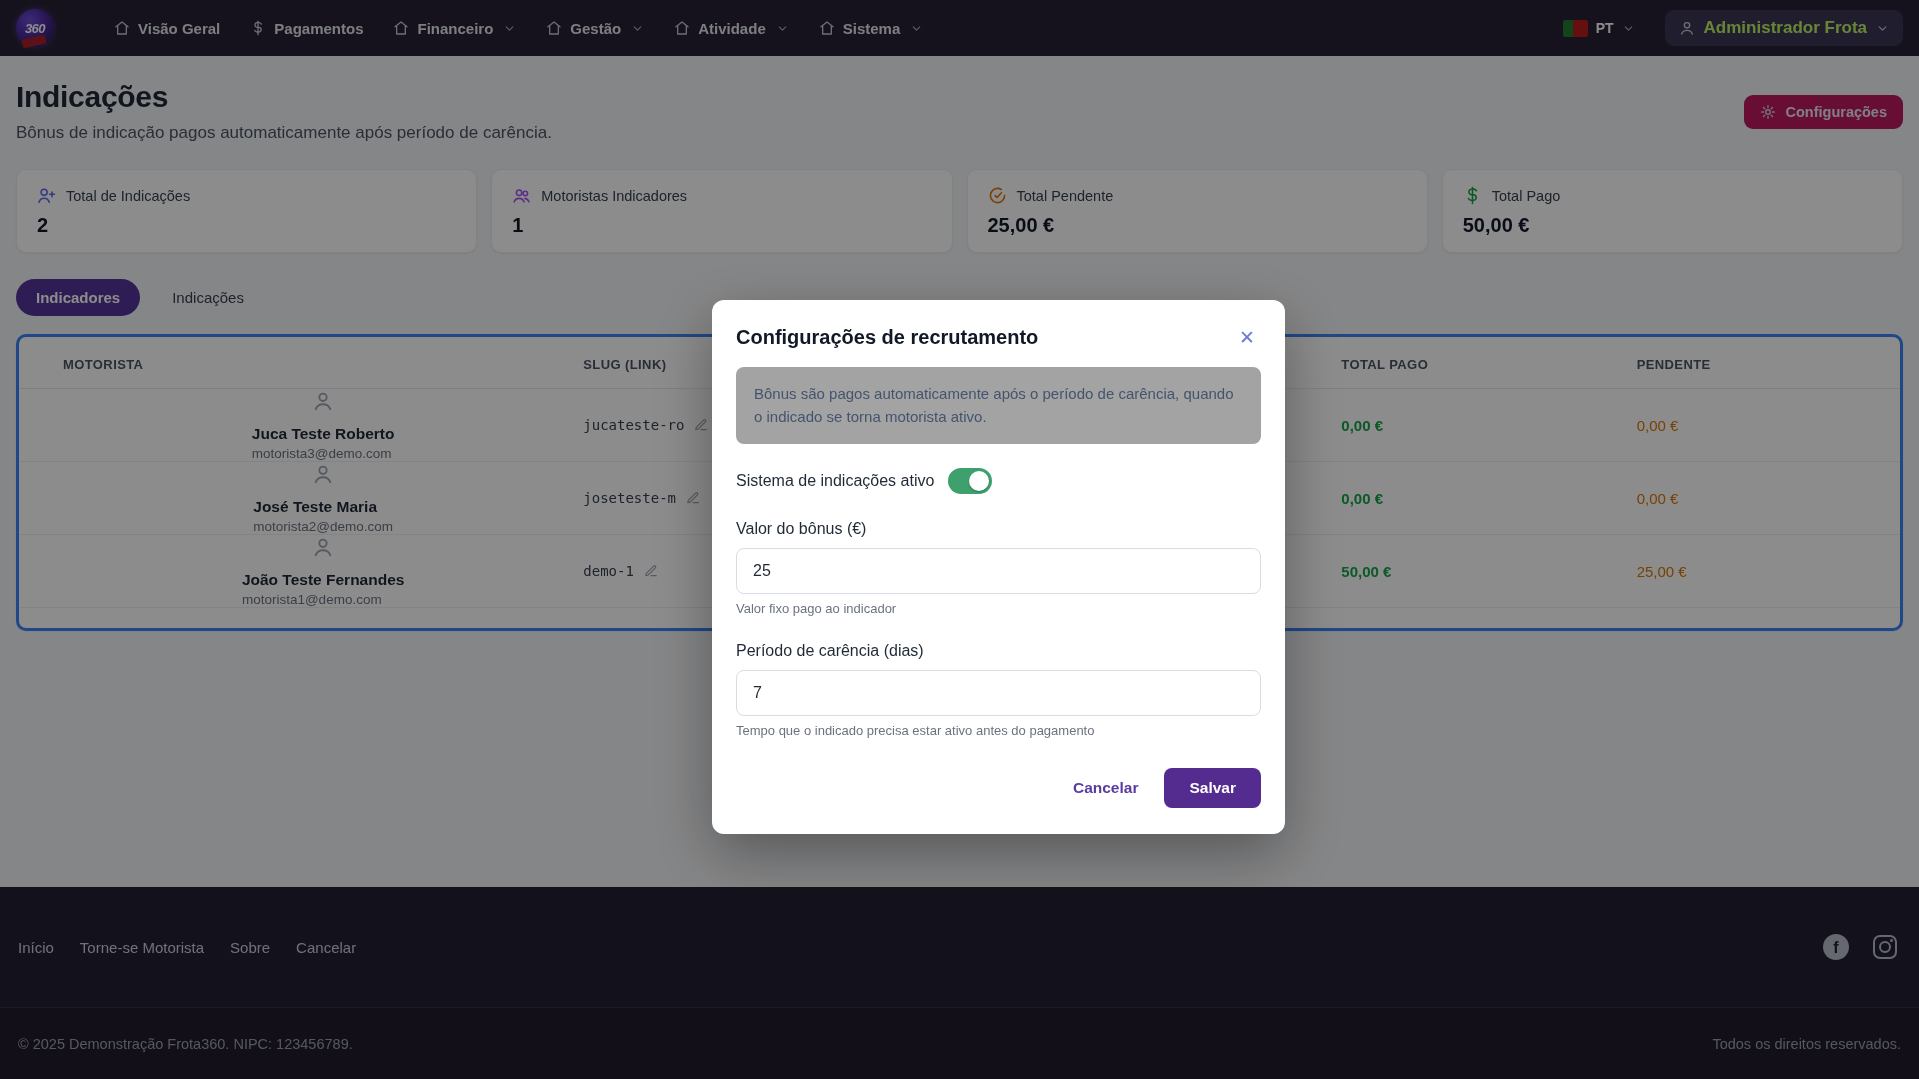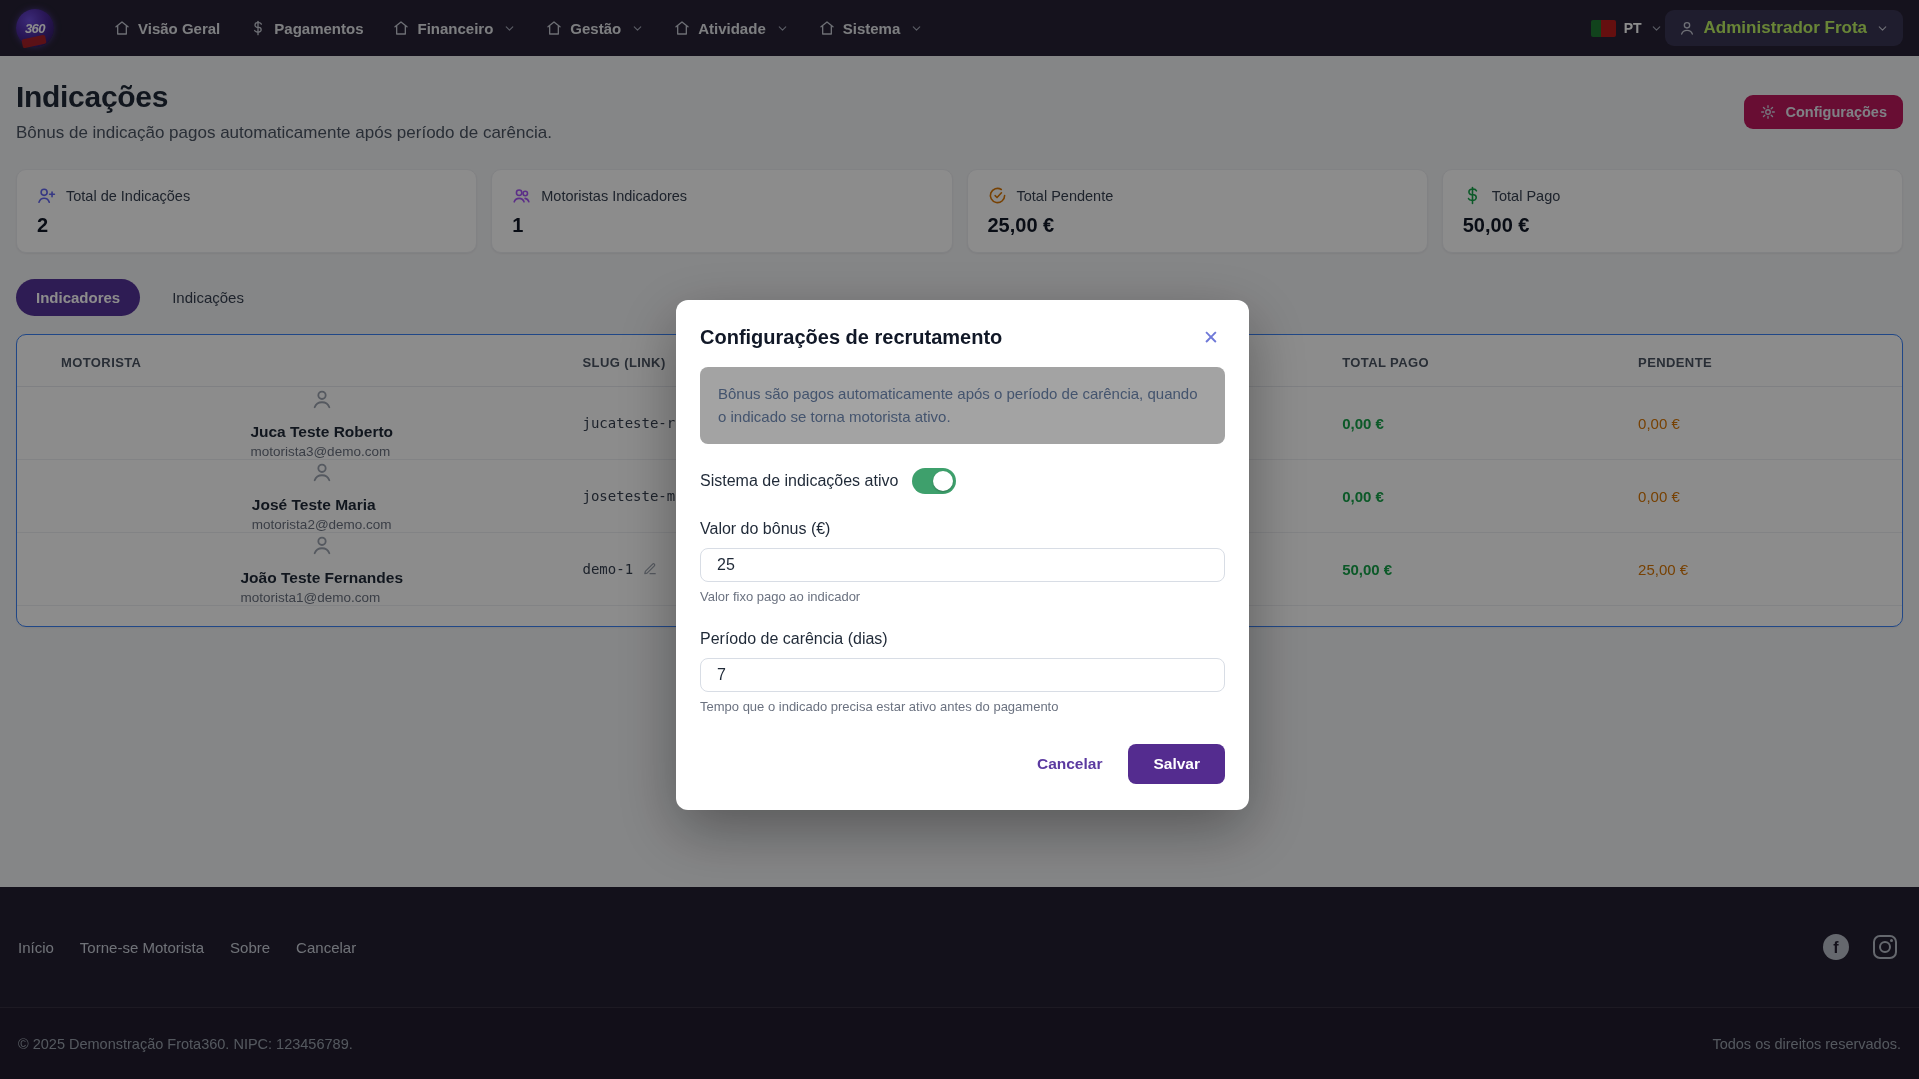--- a/index.html
+++ b/index.html
@@ -24,21 +24,21 @@
   }
   .logo-txt { color:#fff; font-weight:700; font-size:13px; font-style:italic; letter-spacing:-.5px; }
   .logo-stamp {
     position:absolute; bottom:1px; left:6px; width:24px; height:9px;
     background:#b32020; border-radius:2px; transform:rotate(-12deg); opacity:.9;
   }
   .nav-items { display:flex; align-items:center; gap:30px; margin-left:26px; }
   .nav-item { display:flex; align-items:center; gap:8px; color:#e3e5ea; font-size:15px; font-weight:600; cursor:pointer; }
   .nav-item .icn { color:#c6c9d4; }
   .nav-item .chev { color:#a7abba; margin-left:2px; }
-  .nav-right { display:flex; align-items:center; gap:2px; }
+  .nav-right { display:flex; align-items:center; gap:30px; }
   .lang { display:flex; align-items:center; gap:8px; cursor:pointer; }
   .flag { width:25px; height:17px; border-radius:2px; overflow:hidden; display:flex; }
   .flag .g { width:40%; background:#1f7a33; }
   .flag .r { width:60%; background:#b91c1c; }
   .lang-code { color:#fff; font-size:14px; font-weight:700; }
   .user-btn {
     display:flex; align-items:center; gap:9px; background:#3a3554; border-radius:9px;
     padding:8px 14px; color:#bef264; font-size:17px; font-weight:700; cursor:pointer;
   }
   .user-btn .icn, .user-btn .chev { color:#c9ccd8; }
@@ -69,21 +69,21 @@
   
   .tabs { display:flex; align-items:center; gap:16px; margin-top:26px; }
   .tab-pill {
     background:#553399; color:#fff; font-size:15px; font-weight:600;
     padding:10px 20px; border-radius:999px; cursor:pointer;
   }
   .tab-plain { color:#374151; font-size:15px; font-weight:500; padding:10px 16px; cursor:pointer; }
 
   
   .table-card {
-    background:#fff; border-radius:10px; margin-top:18px; border:1px solid #3b82f6;
+    background:#fff; border-radius:10px; margin-top:18px; border:3px solid #3b82f6;
     box-shadow:0 1px 2px rgba(16,24,40,.05); overflow:hidden;
   }
   table { width:100%; border-collapse:collapse; table-layout:fixed; }
   col.c1{width:30%;} col.c2{width:40.3%;} col.c3{width:15.7%;} col.c4{width:14%;}
   thead th {
     text-align:left; font-size:13px; font-weight:700; color:#4b5563; letter-spacing:.4px;
     padding:20px 0 16px 0; border-bottom:1px solid #e7e9ee;
   }
   th.first, td.first { padding-left:44px; }
   tbody td { border-bottom:1px solid #edeef2; height:73px; vertical-align:middle; }
@@ -110,38 +110,38 @@
   .ig::after { content:""; position:absolute; top:2px; right:2px; width:3px; height:3px; background:#b9bec9; border-radius:50%; }
   .footer-bottom {
     height:72px; border-top:1px solid rgba(255,255,255,.09); background:#211d2e;
     display:flex; align-items:center; justify-content:space-between; padding:0 18px;
   }
   .copyright, .rights { color:#9aa1ad; font-size:14.5px; }
 
   
   .overlay { position:fixed; inset:0; background:rgba(0,0,0,.45); z-index:50; }
   .modal {
-    position:fixed; left:676px; top:300px; width:573px; z-index:60;
+    position:fixed; left:712px; top:300px; width:573px; z-index:60;
     background:#fff; border-radius:12px; padding:26px 24px 26px 24px;
     box-shadow:0 20px 60px rgba(0,0,0,.35);
   }
   .modal-head { display:flex; align-items:flex-start; justify-content:space-between; }
   .modal-title { font-size:20px; font-weight:700; color:#111827; }
   .modal-close { background:none; border:none; color:#6f79d8; font-size:19px; line-height:1; cursor:pointer; padding:2px 6px; }
   .info-box {
     margin-top:18px; background:#a3a3a3; border-radius:8px; padding:15px 18px;
     color:#44546e; font-size:15px; line-height:1.55;
   }
   .toggle-row { display:flex; align-items:center; gap:14px; margin-top:24px; }
   .toggle-label { font-size:16px; color:#1f2937; }
   .switch { width:44px; height:26px; border-radius:999px; background:#3ea06c; position:relative; cursor:pointer; flex:none; }
   .switch .knob { position:absolute; top:3px; right:3px; width:20px; height:20px; border-radius:50%; background:#fff; box-shadow:0 1px 2px rgba(0,0,0,.25); }
   .field-label { font-size:16px; color:#1f2937; margin-top:26px; }
   .field-input {
-    width:100%; height:34px; margin-top:10px; border:1px solid #d8dde5; border-radius:8px;
+    width:100%; height:46px; margin-top:10px; border:1px solid #d8dde5; border-radius:8px;
     padding:0 16px; font-size:16px; color:#1f2937; font-family:"Liberation Sans", sans-serif;
     outline:none; background:#fff;
   }
   .field-help { font-size:13px; color:#6b7280; margin-top:7px; }
   .modal-actions { display:flex; justify-content:flex-end; align-items:center; gap:26px; margin-top:30px; }
   .btn-cancel { background:none; border:none; color:#5b3aa0; font-size:15.5px; font-weight:700; cursor:pointer; font-family:"Liberation Sans", sans-serif; }
   .btn-save {
     background:#542c8f; border:none; border-radius:8px; color:#fff; font-size:15.5px; font-weight:700;
     padding:11px 25px; cursor:pointer; font-family:"Liberation Sans", sans-serif;
   }

